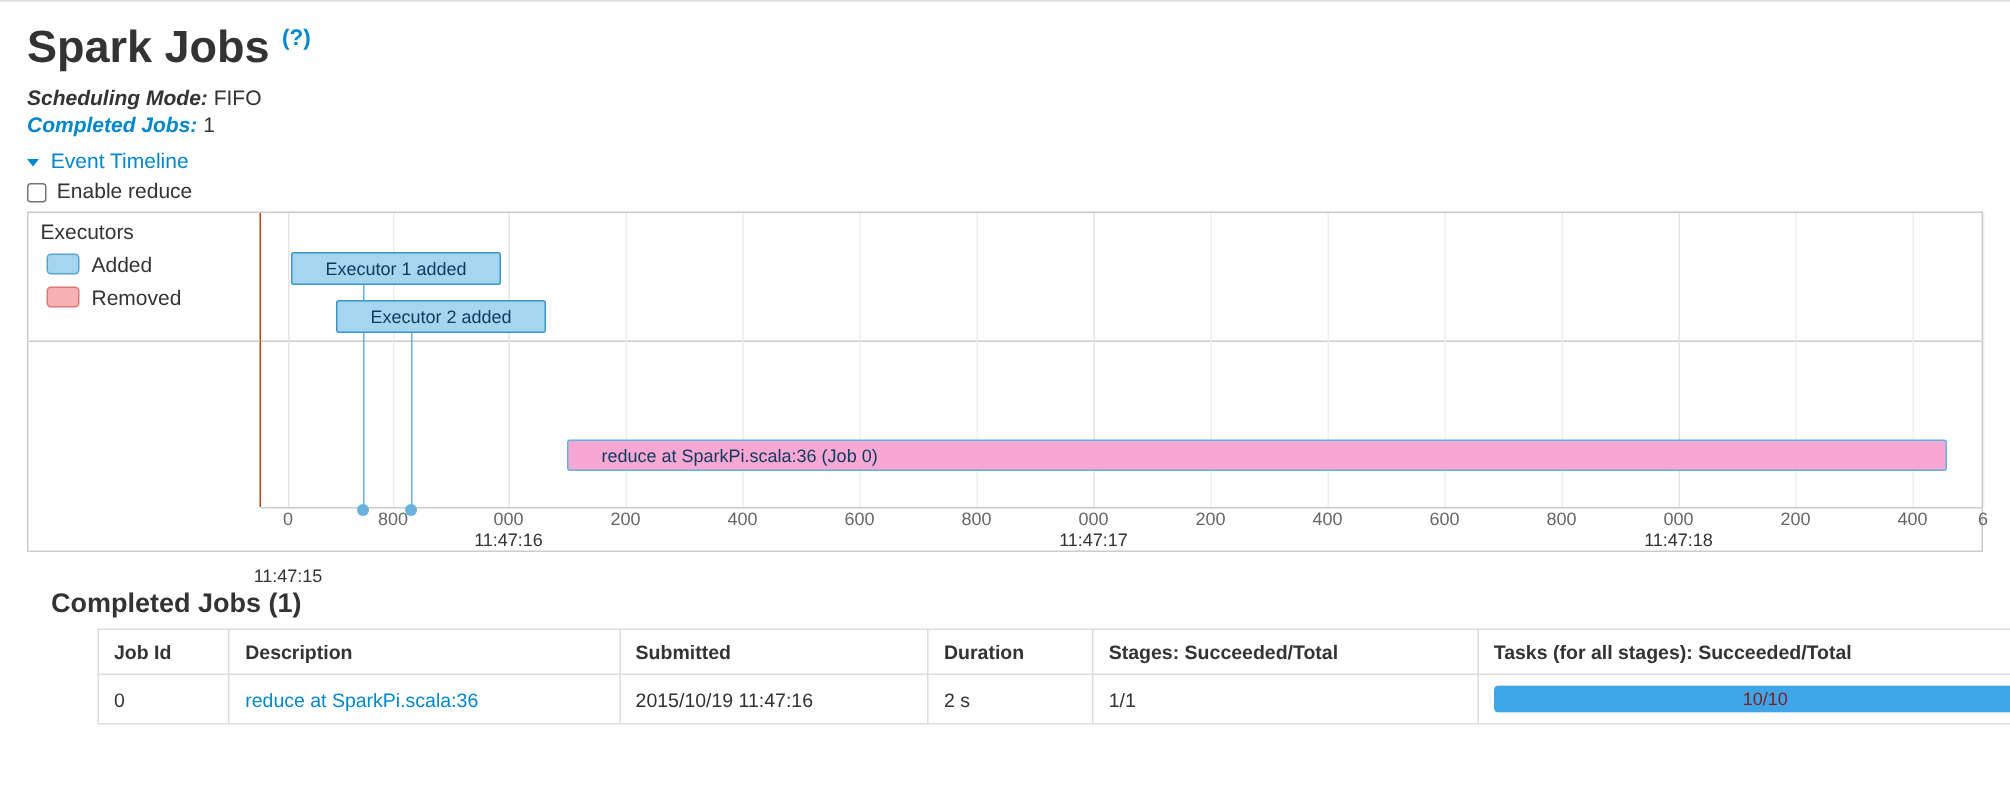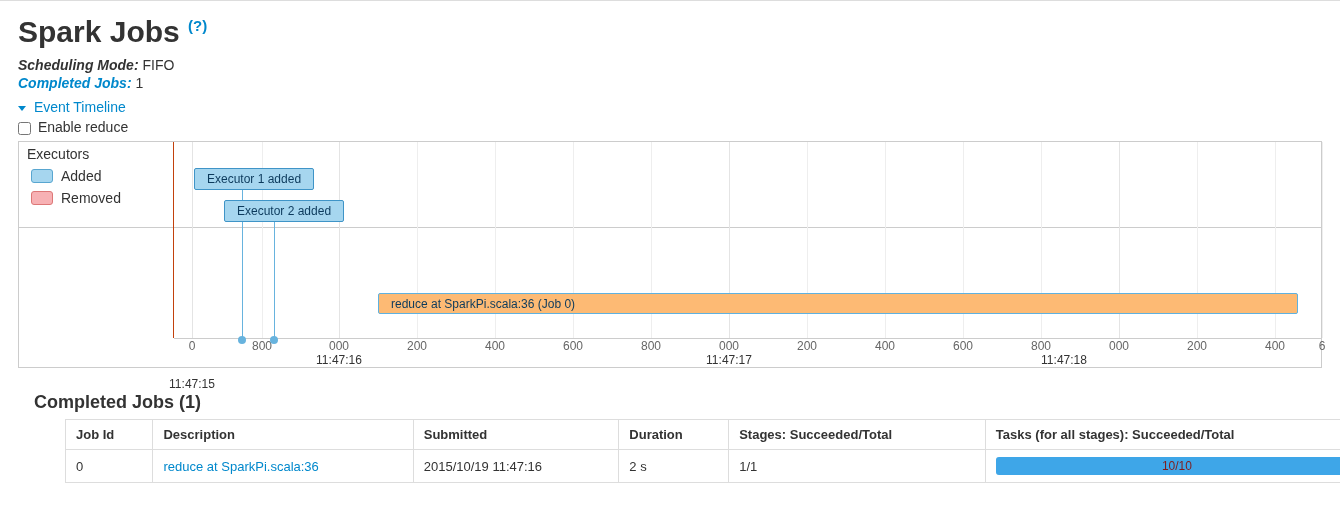--- a/index.html
+++ b/index.html
@@ -83,26 +83,26 @@
     z-index:0;
   }
   .vgrid.minor { border-left-color:#eee; }
   .added-box, .job-box {
     position:absolute;
     background:#a6d6ef;
     border:1px solid #3f94c7;
     border-radius:2px;
     font-size:12px;
     color:#0c3a5c;
-    padding:3px 12px;
+    padding:3px 22px;
     white-space:nowrap;
     z-index:3;
   }
   .job-box {
-    background:#fdba74;
+    background:#f9a8d4;
     border-color:#5fb1df;
     height:21px;
   }
   .added-line {
     position:absolute; width:0; border-left:1px solid #67b3de;
     z-index:2;
   }
   .added-dot {
     position:absolute; width:8px; height:8px; margin-left:-4px;
     background:#67b3de; border-radius:50%; z-index:3;
@@ -211,21 +211,21 @@
     </div>
 
     <div class="timeline-axis">
         <div class="tick-top" style="left: 18px;">0</div>
         <div class="tick-bot" style="left: 18px; margin-top: 24px;">11:47:15</div>
         <div class="tick-top" style="left: 165px;">000</div>
         <div class="tick-bot" style="left: 165px;">11:47:16</div>
         <div class="tick-top" style="left: 555px;">000</div>
         <div class="tick-bot" style="left: 555px;">11:47:17</div>
         <div class="tick-top" style="left: 945px;">000</div>
-        <div class="tick-bot" style="left: 890px;">11:47:18</div>
+        <div class="tick-bot" style="left: 945px;">11:47:18</div>
         <div class="tick-top" style="left: 88px;">800</div>
         <div class="tick-top" style="left: 243px;">200</div>
         <div class="tick-top" style="left: 321px;">400</div>
         <div class="tick-top" style="left: 399px;">600</div>
         <div class="tick-top" style="left: 477px;">800</div>
         <div class="tick-top" style="left: 633px;">200</div>
         <div class="tick-top" style="left: 711px;">400</div>
         <div class="tick-top" style="left: 789px;">600</div>
         <div class="tick-top" style="left: 867px;">800</div>
         <div class="tick-top" style="left: 1023px;">200</div>

